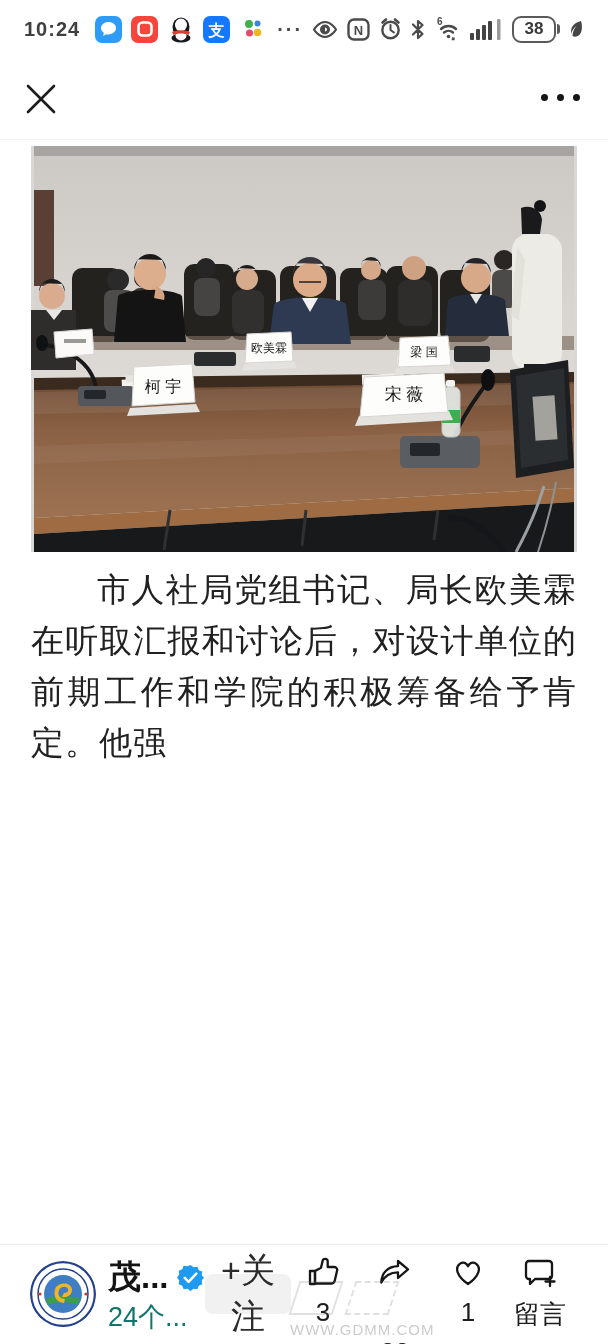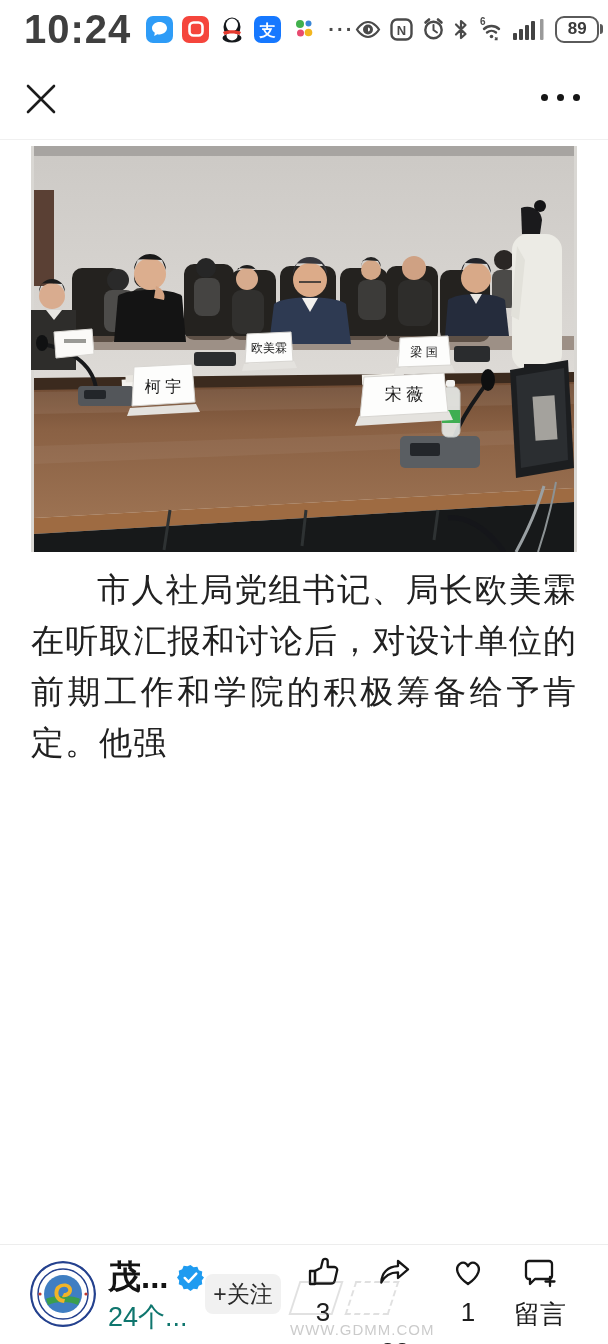--- a/index.html
+++ b/index.html
@@ -3,21 +3,21 @@
 <meta charset="utf-8">
 <style>
   * { margin:0; padding:0; box-sizing:border-box; }
   html,body { width:608px; height:1344px; }
   body { font-family:"Liberation Sans","DejaVu Sans",sans-serif; background:#fff; }
   .page { position:relative; width:608px; height:1344px; overflow:hidden; background:#fff; }
 
   
   .statusbar { display:flex; align-items:center; height:58px; padding:0 24px; background:#fff; }
   .sb-left { display:flex; align-items:center; gap:9px; }
-  .sb-time { font-size:40px; font-weight:600; color:#3f3f3f; letter-spacing:1px; margin-right:6px; }
+  .sb-time { font-size:20px; font-weight:600; color:#3f3f3f; letter-spacing:1px; margin-right:6px; }
   .appicon { width:27px; height:27px; border-radius:7px; display:flex; align-items:center; justify-content:center; position:relative; }
   .appicon svg { display:block; }
   .sb-more { color:#4a4a4a; font-size:20px; font-weight:700; letter-spacing:2px; margin-left:2px; }
   .sb-right { margin-left:auto; display:flex; align-items:center; gap:8px; }
   .sb-right svg { display:block; }
   .battery { display:flex; align-items:center; }
   .battery-body { width:44px; height:27px; border:2.5px solid #5a5a5a; border-radius:9px; display:flex; align-items:center; justify-content:center; }
   .battery-body span { font-size:17px; font-weight:700; color:#3a3a3a; }
   .battery-nub { width:3px; height:10px; background:#5a5a5a; border-radius:0 3px 3px 0; margin-left:1px; }
 
@@ -34,21 +34,21 @@
   .para.p2 { margin-top:12px; }
   .photo { display:block; width:546px; height:406px; margin-top:6px; overflow:hidden; background:#d9d7d3; }
   .photo svg { display:block; }
 
   
   .footer { position:absolute; left:0; bottom:0; width:608px; height:100px; background:#fff; border-top:1px solid #ededed; z-index:5; }
   .avatar { position:absolute; left:30px; top:16px; width:66px; height:66px; border-radius:50%; overflow:hidden; cursor:pointer; }
   .acc-name { position:absolute; left:108px; top:10px; font-size:33px; font-weight:700; color:#141414; display:flex; align-items:center; gap:8px; cursor:pointer; }
   .badge { width:27px; height:27px; }
   .acc-meta { position:absolute; left:108px; top:54px; font-size:27px; color:#0f766e; }
-  .follow-btn { position:absolute; left:205px; top:29px; width:76px; height:40px; background:#f1f1f1; border:none; border-radius:8px; font-size:23px; color:#2b2b2b; font-family:inherit; display:flex; align-items:center; justify-content:center; cursor:pointer; }
+  .follow-btn { position:absolute; left:205px; top:29px; width:86px; height:40px; background:#f1f1f1; border:none; border-radius:8px; font-size:34px; color:#2b2b2b; font-family:inherit; display:flex; align-items:center; justify-content:center; cursor:pointer; }
   .action { position:absolute; top:10px; width:60px; display:flex; flex-direction:column; align-items:center; cursor:pointer; }
   .action .cnt { margin-top:6px; font-size:26px; color:#1d1d1d; }
   .a-like { left:293px; } .a-share { left:365px;gap:40px; } .a-fav { left:438px; } .a-cmt { left:510px; }
 
   .watermark { position:absolute; left:288px; top:36px; width:190px; height:60px; pointer-events:none; z-index:6; }
   .wm-x { position:absolute; border:2px solid rgba(120,120,120,.22); }
   .wm-x1 { left:6px; top:0; width:44px; height:34px; transform:skewX(-18deg); }
   .wm-x2 { left:62px; top:0; width:44px; height:34px; transform:skewX(-18deg); border-style:dashed; }
   .wm-url { position:absolute; left:2px; top:40px; font-size:15px; letter-spacing:1px; color:rgba(140,140,140,.45); }
 </style>
@@ -140,21 +140,21 @@
         <svg width="34" height="23" viewBox="0 0 34 23">
           <rect x="0" y="15" width="4" height="7" rx="1" fill="#434343"></rect>
           <rect x="6" y="11" width="4" height="11" rx="1" fill="#434343"></rect>
           <rect x="12" y="7" width="4" height="15" rx="1" fill="#434343"></rect>
           <rect x="18" y="3" width="4" height="19" rx="1" fill="#434343"></rect>
           <rect x="27" y="1" width="3.5" height="21" rx="1" fill="#9a9a9a"></rect>
         </svg>
       </span>
       <span class="battery">
         <span class="battery-body">
-            <span>89</span>
+            <span>38</span>
           </span>
         <span class="battery-nub"></span>
       </span>
       <span>
         <svg width="16" height="20" viewBox="0 0 16 20">
           <path d="M13 2C5 4 2 9 3.5 15c.3-3 2-6 5-8-2.5 3-4 6.5-4 10 1 .6 2.5 1 4 .6C14 16.5 15 8 13 2z" fill="#454545"></path>
         </svg>
       </span>
     </div>
   </div>

